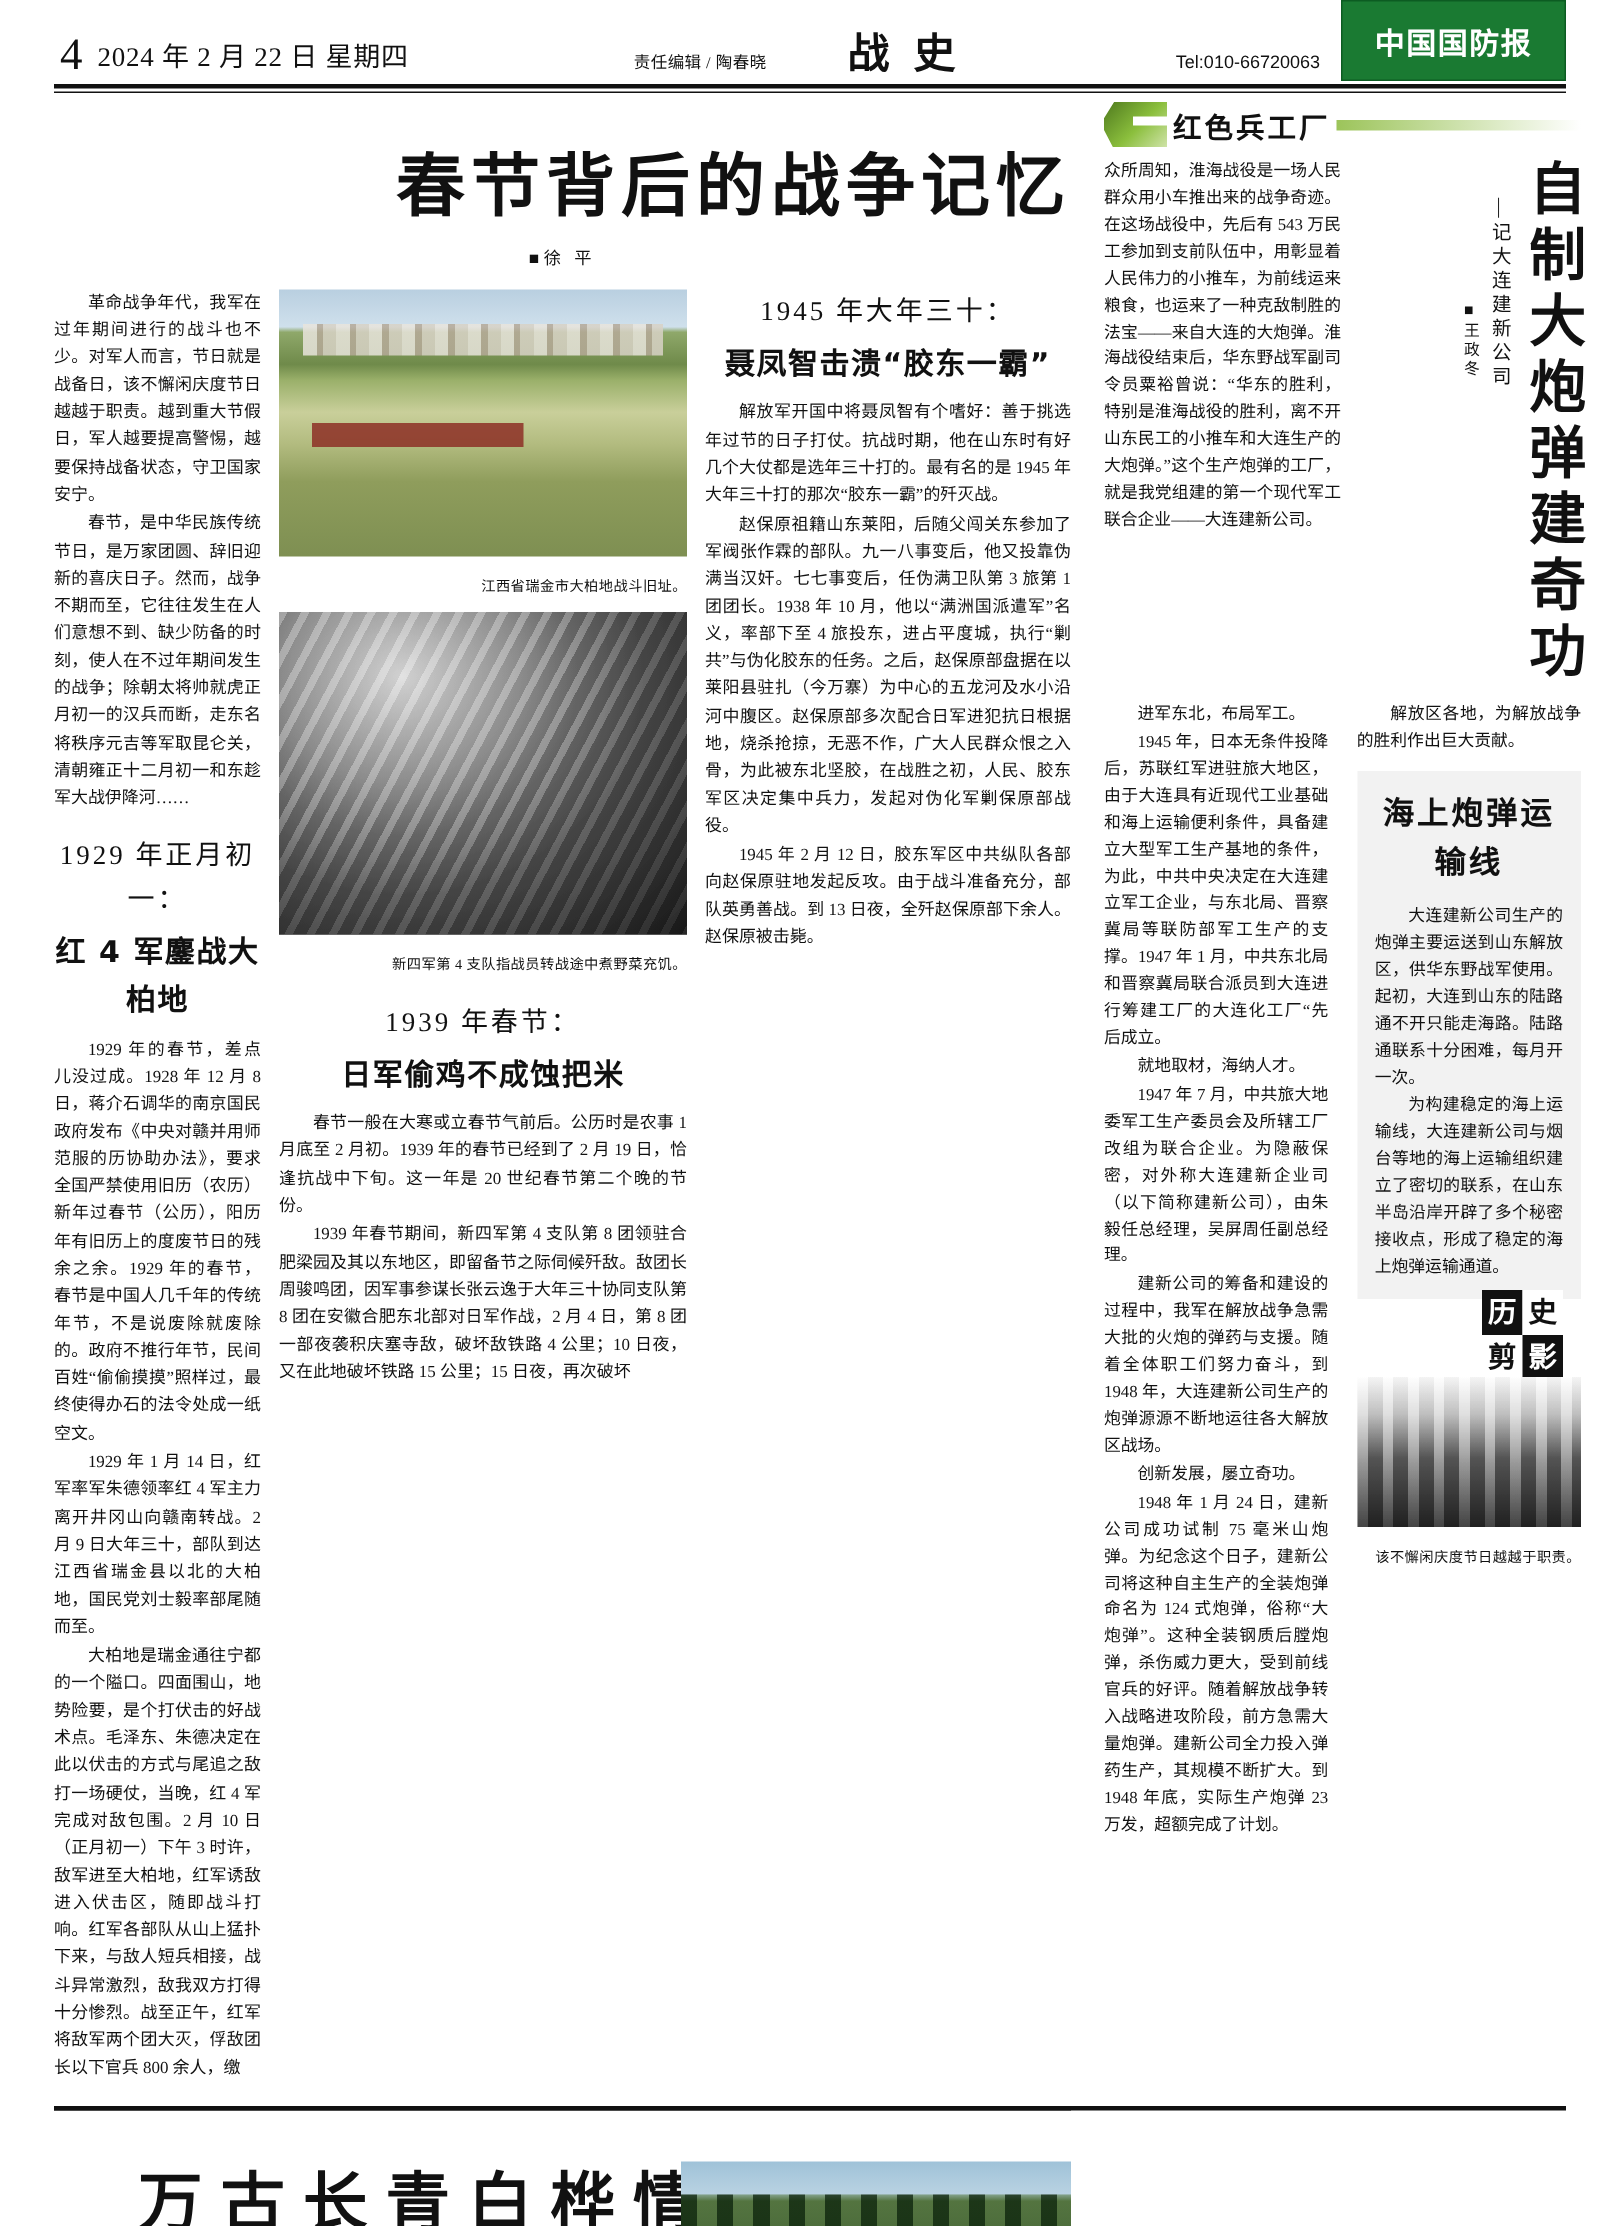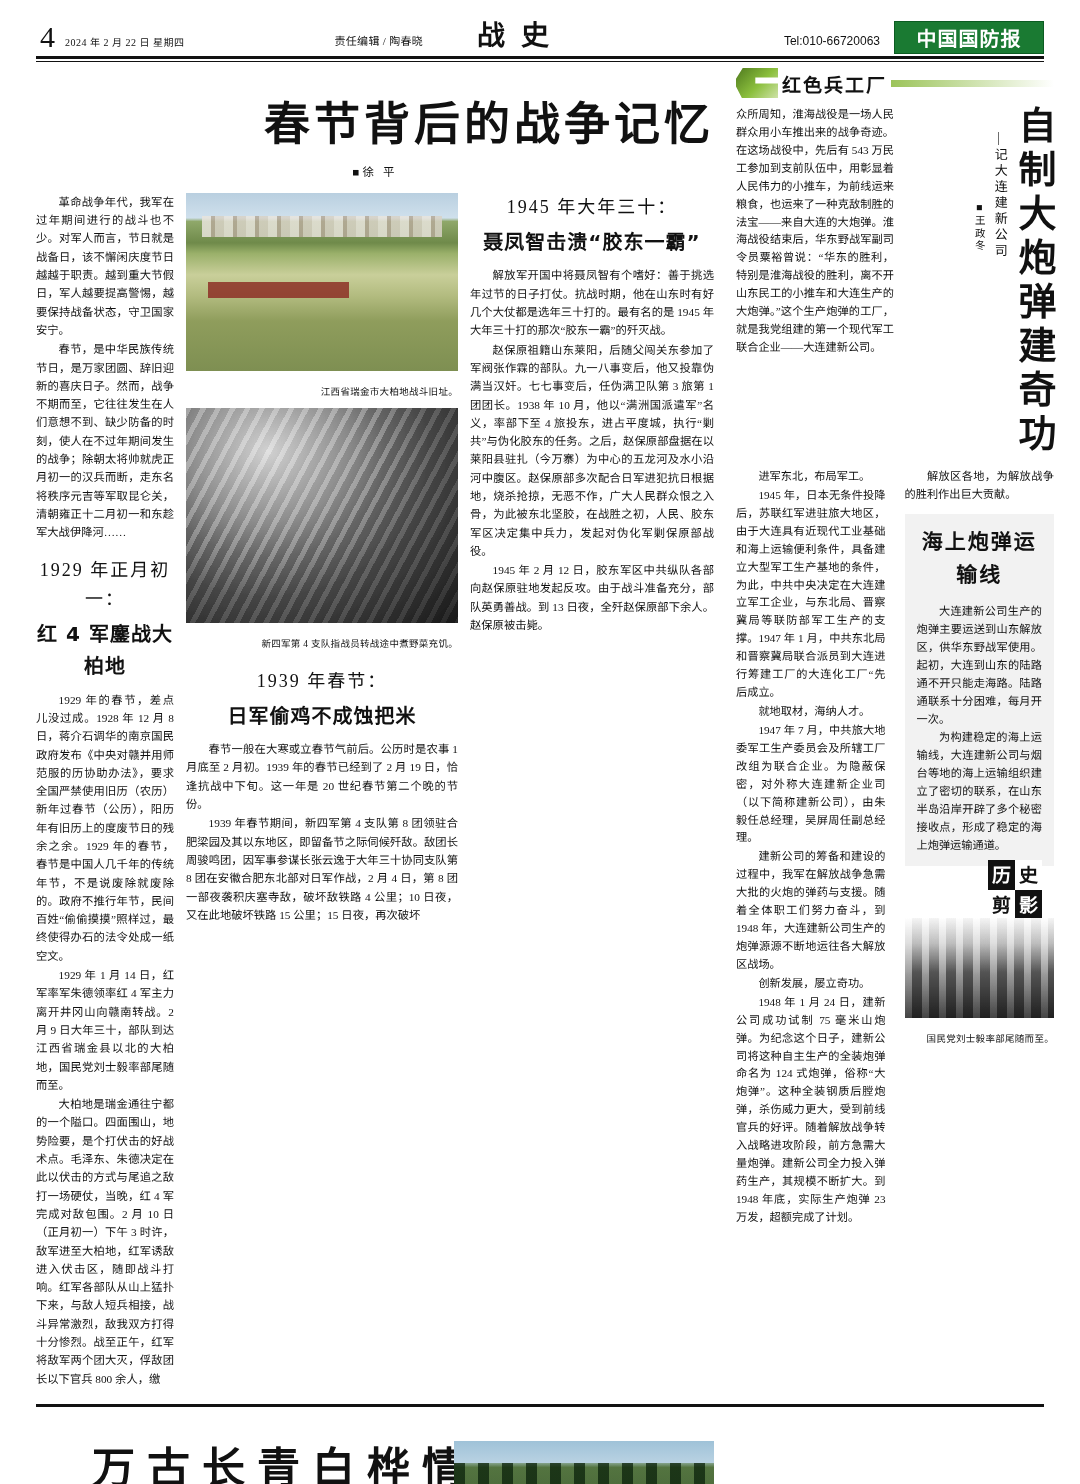--- a/index.html
+++ b/index.html
@@ -13,30 +13,30 @@
   }
   .page { position: relative; width: 1080px; height: 1484px; padding: 0 36px; }
 
   
   .masthead { display: flex; align-items: flex-end; height: 54px; padding-top: 6px; }
   .folio {
     font-family: "Liberation Serif", serif;
     font-size: 30px; font-weight: 400; line-height: 1;
     padding: 0 10px 2px 4px; color: #111;
   }
-  .m-date { font-size: 10px; letter-spacing: .5px; padding-bottom: 5px; color: #111; }
+  .m-date { font-size: 18px; letter-spacing: .5px; padding-bottom: 5px; color: #111; }
   .m-editor { font-size: 11px; padding-bottom: 6px; margin-left: 150px; color: #111; letter-spacing: .3px; }
   .m-section {
     font-size: 28px; font-weight: 700; letter-spacing: 16px;
     margin-left: 54px; padding-bottom: 1px;
     font-family: "DejaVu Sans", "Liberation Sans", sans-serif;
   }
   .m-tel { font-size: 12px; padding-bottom: 6px; margin-left: auto; margin-right: 14px; font-family:"Liberation Sans",sans-serif;}
   .m-logo {
-    width: 150px; height: 33px; background: #1a7a32;
+    width: 150px; height: 54px; background: #1a7a32;
     color: #fff; display: flex; align-items: center; justify-content: center;
     font-size: 20px; font-weight: 700; letter-spacing: 1px;
     font-family: "DejaVu Sans", "Liberation Sans", sans-serif;
     border: 1px solid #0c5c22;
   }
   .rule-thick { border-top: 3px solid #111; margin-top: 2px; }
   .rule-thin { border-top: 1px solid #111; margin-top: 2px; }
 
   
   .body-wrap { display: flex; margin-top: 6px; height: 1330px; }
@@ -297,20 +297,20 @@
             <p>为构建稳定的海上运输线，大连建新公司与烟台等地的海上运输组织建立了密切的联系，在山东半岛沿岸开辟了多个秘密接收点，形成了稳定的海上炮弹运输通道。</p>
             <div class="stamp">
               <i>历</i>
               <i>史</i>
               <i>剪</i>
               <i>影</i>
             </div>
           </div>
 
           <div class="photo ph-factory" style="margin-top:10px"></div>
-          <div class="cap">国民党刘士毅率部尾随而至。</div>
+          <div class="cap">该不懈闲庆度节日越越于职责。</div>
         </div>
       </div>
     </div>
   </div>
 
   <div class="footer-rule"></div>
 </div>
 
 </body></html>

